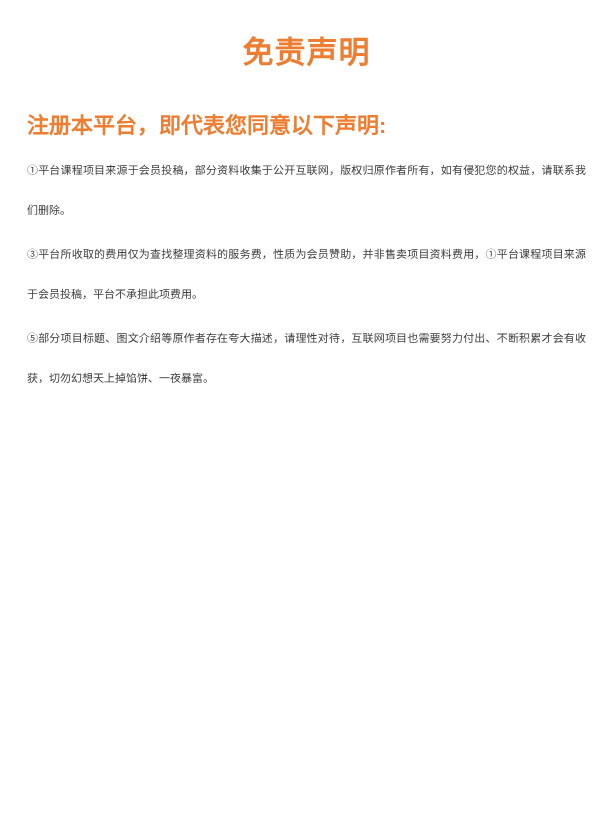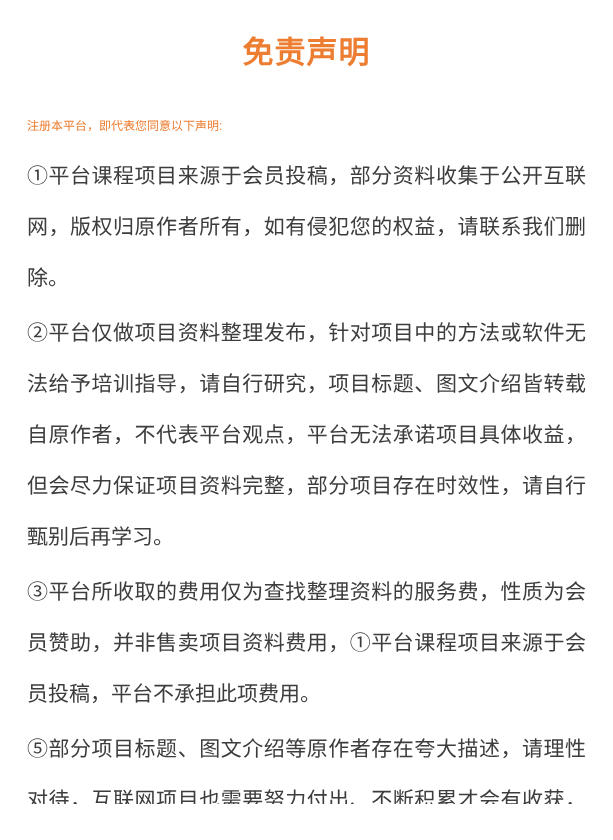--- a/index.html
+++ b/index.html
@@ -26,44 +26,43 @@
     margin:0 0 35px 0;
     text-align:center;
     font-size:31px;
     line-height:36px;
     font-weight:700;
     color:var(--accent);
     letter-spacing:1px;
   }
   .intro{
     margin:0 0 4px 0;
-    font-size:12px;
+    font-size:22px;
     line-height:40px;
-    font-weight:400;
+    font-weight:700;
     color:var(--accent);
   }
   .para{
     margin:0 0 4px 0;
-    font-size:21px;
-    line-height:51px;
+    font-size:11px;
+    line-height:40px;
     color:var(--body-text);
     text-align:justify;
     text-justify:inter-ideograph;
   }
 </style>
 </head>
 <body>
 
 <div class="page">
   <h1 class="doc-title">免责声明</h1>
 
   <p class="intro">注册本平台，即代表您同意以下声明:</p>
 
   <p class="para">①平台课程项目来源于会员投稿，部分资料收集于公开互联网，版权归原作者所有，如有侵犯您的权益，请联系我们删除。</p>
 
-  <p class="para">②平台仅做项目资料整理发布，针对项目中的方法或软件无法给予培训指导，请自行研究，项目标题、图文介绍皆转载自原作者，不代表平台观点，平台无法承诺项目具体收益，但会尽力保证项目资料完整，部分项目存在时效性，请自行甄别后再学习。</p>
 
   <p class="para">③平台所收取的费用仅为查找整理资料的服务费，性质为会员赞助，并非售卖项目资料费用，①平台课程项目来源于会员投稿，平台不承担此项费用。</p>
 
 
   <p class="para">⑤部分项目标题、图文介绍等原作者存在夸大描述，请理性对待，互联网项目也需要努力付出、不断积累才会有收获，切勿幻想天上掉馅饼、一夜暴富。</p>
 
 </div>
 
 </body></html>

